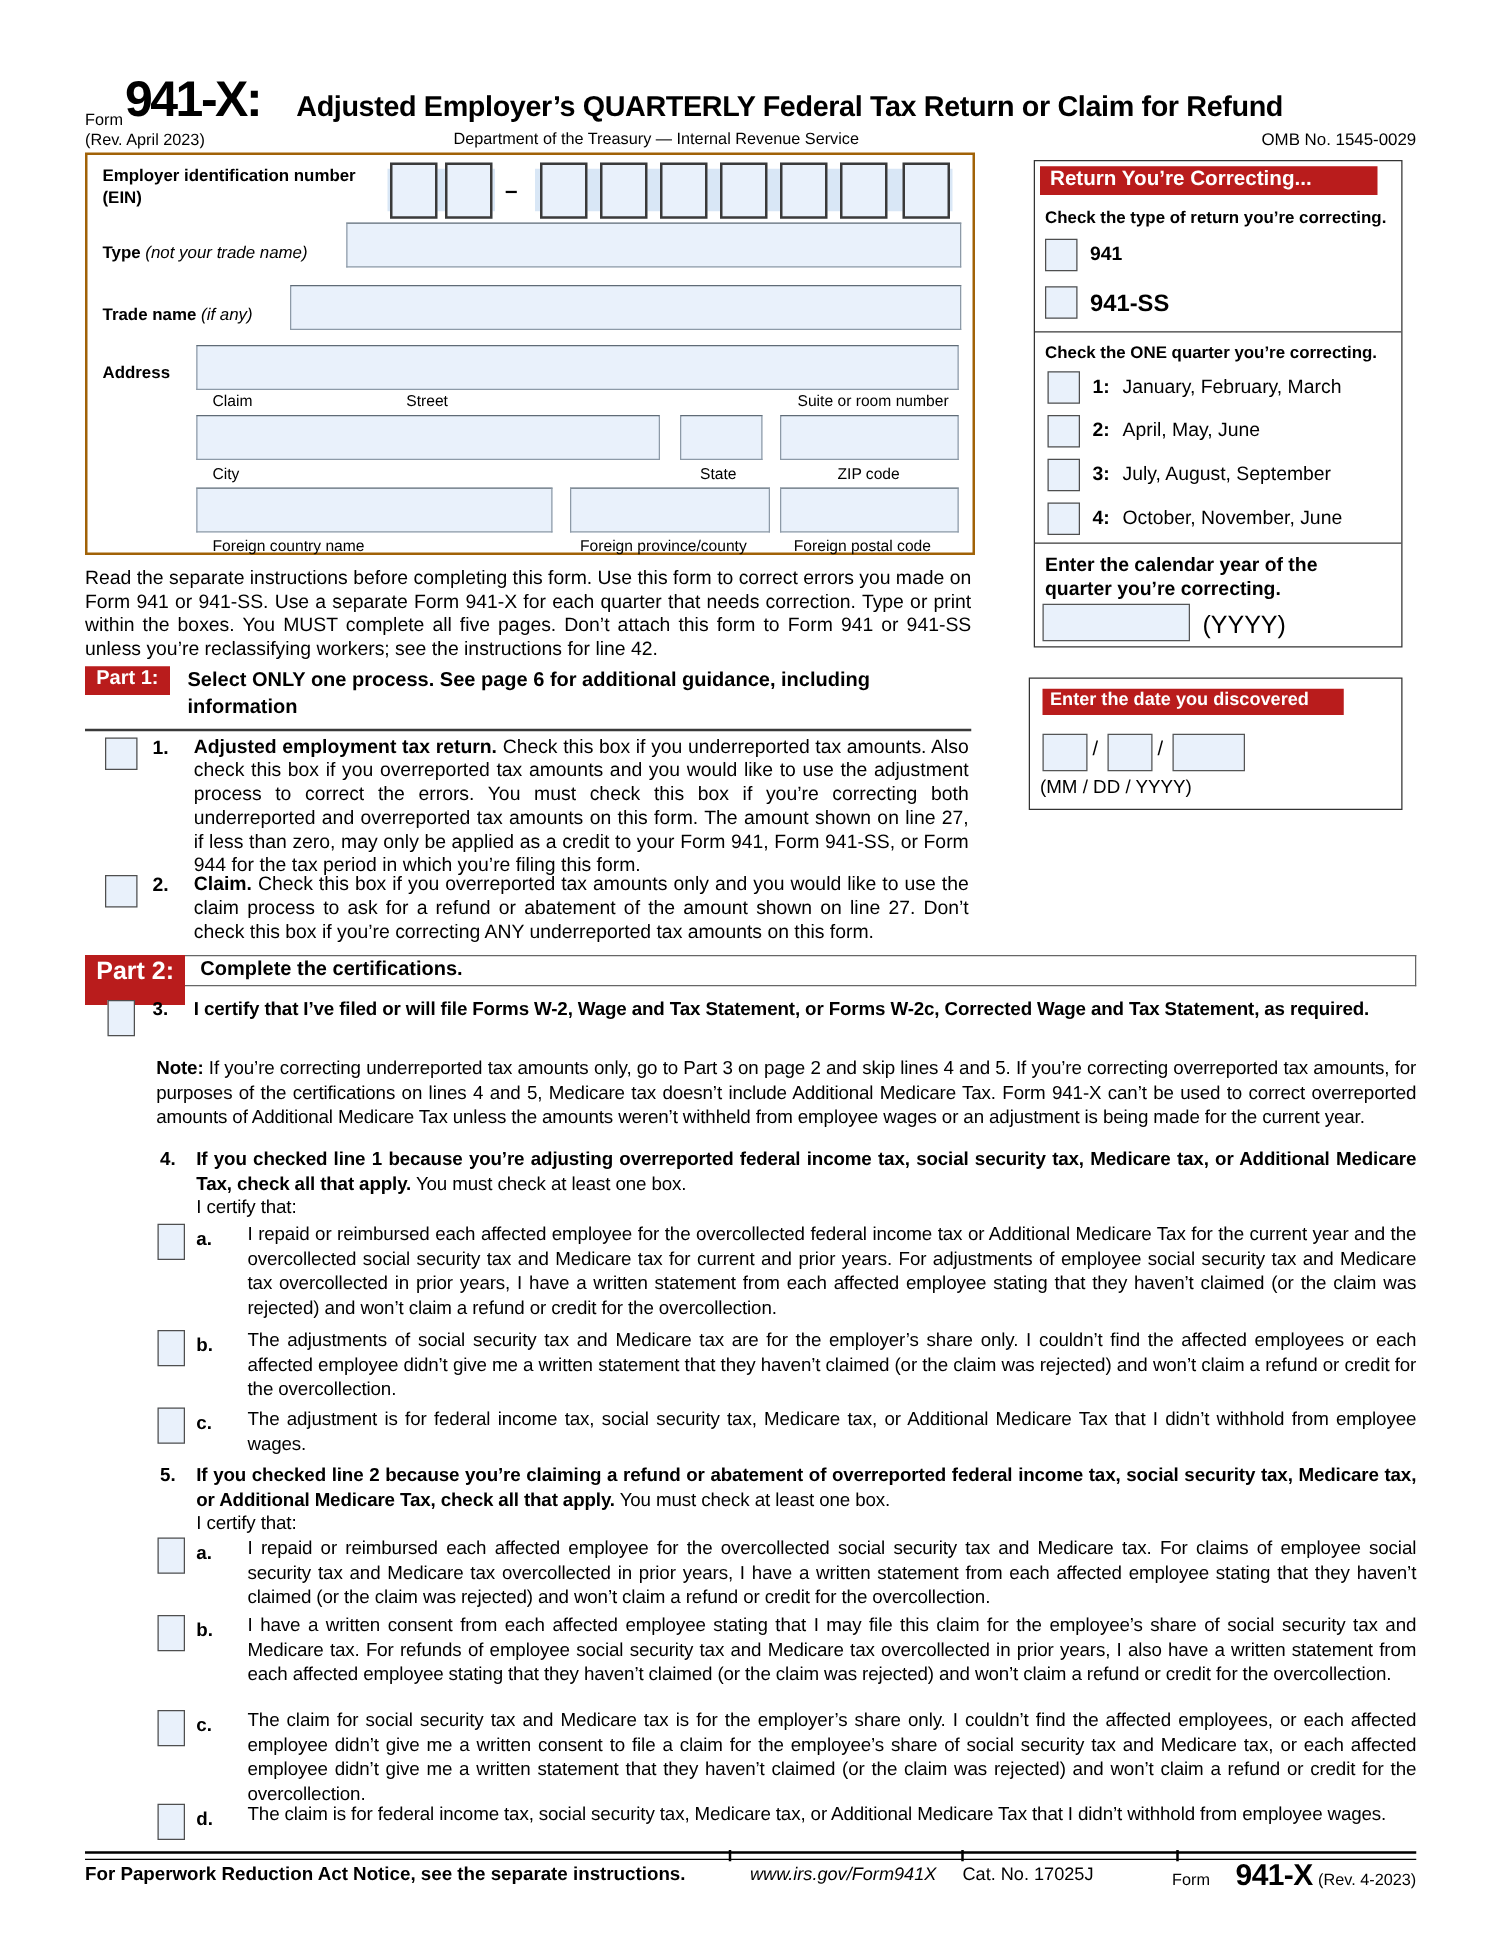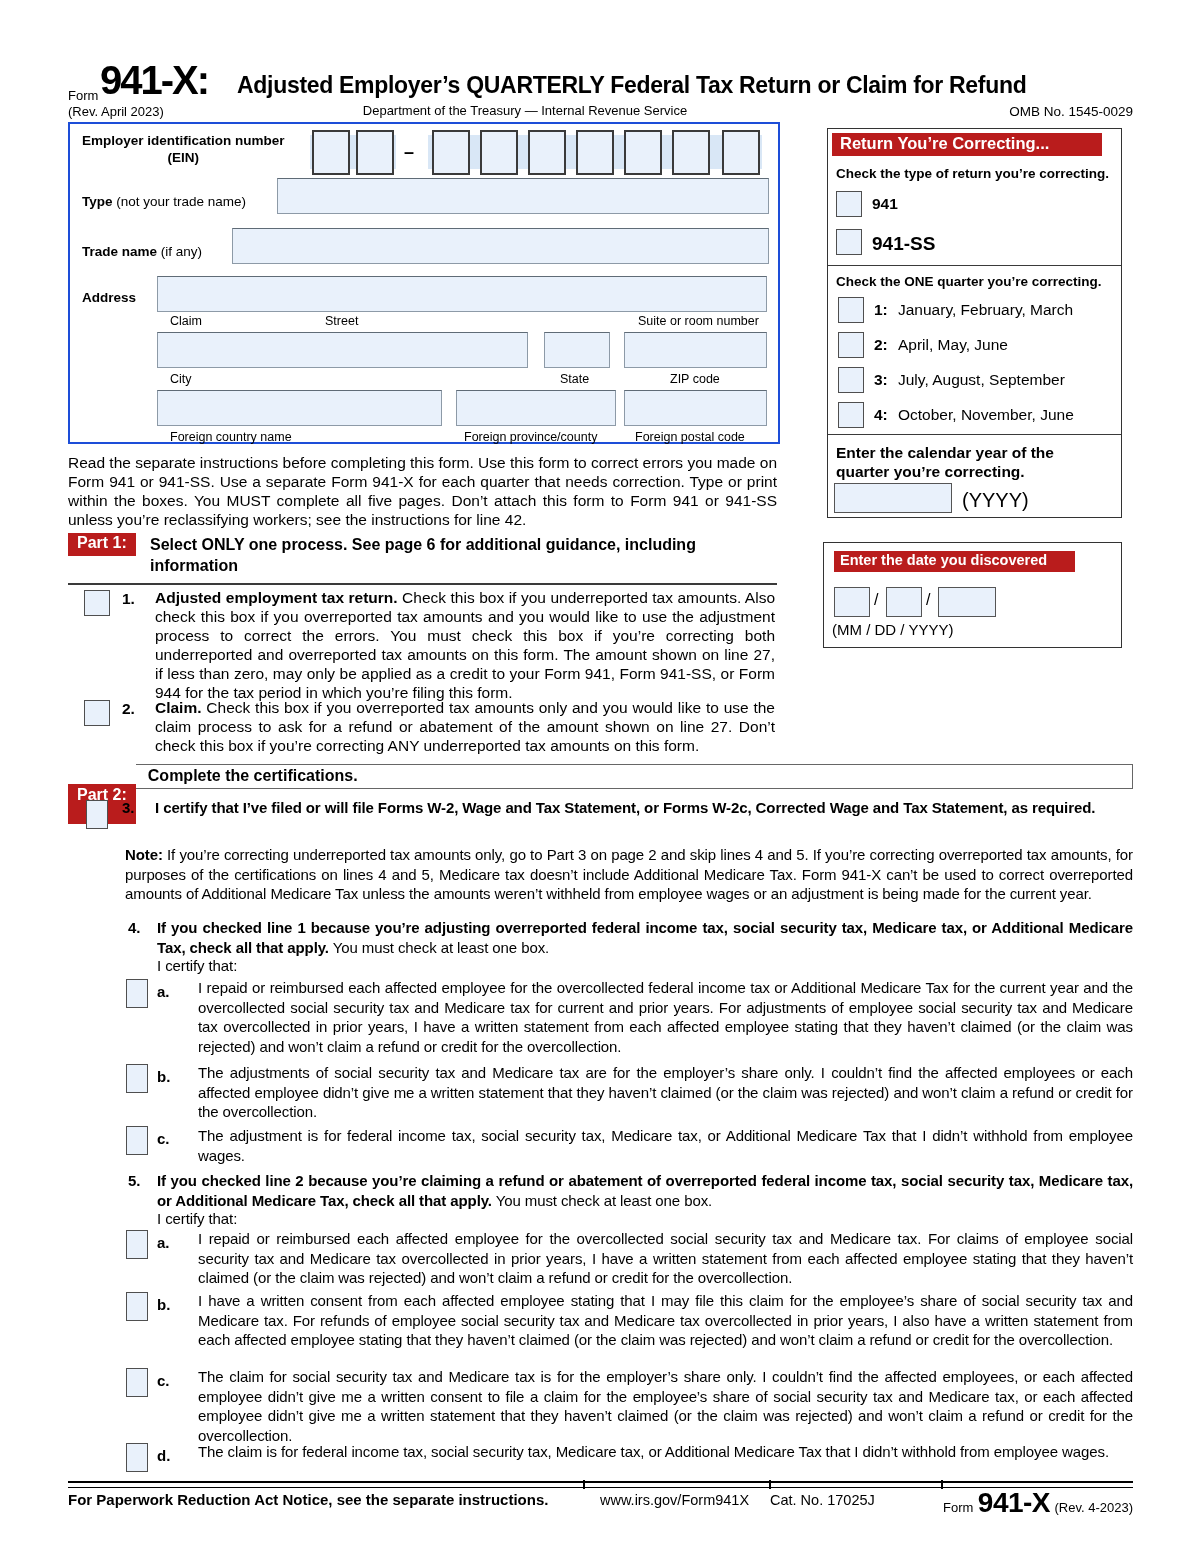--- a/index.html
+++ b/index.html
@@ -3,38 +3,38 @@
 <meta charset="utf-8">
 <style>
   html,body{margin:0;padding:0;}
   body{
     width:1200px;height:1553px;position:relative;background:#fff;color:#000;
     font-family:"Liberation Sans", sans-serif;
     -webkit-font-smoothing:antialiased;
   }
   .abs{position:absolute;}
   .b{font-weight:bold;}
-  .i{}
+  .i{font-style:italic;}
   .just{text-align:justify;}
   .field{
     background:#e9f1fb;border:1px solid #8d9aa7;border-top-color:#5f6b76;
     box-sizing:border-box;
   }
   .einbox{
     width:38px;height:45px;background:#e9f1fb;border:2px solid #3a3a3a;
     box-sizing:border-box;display:inline-block;
   }
   .einband{background:#d9e7f6;}
   .cb{
     display:inline-block;width:26px;height:26px;background:#e9f1fb;
     border:1.5px solid #4f4f4f;box-sizing:border-box;
   }
   .cb-sm{width:22px;height:29px;}
   .blackbar{background:#b91c1c;color:#fff;font-weight:bold;}
-  .box{border:2px solid #1d4ed8;box-sizing:border-box;background:#fff;text-align:center;}
+  .box{border:2px solid #a16207;box-sizing:border-box;background:#fff;}
   .box-thin{border:1.5px solid #333;box-sizing:border-box;background:#fff;}
   .hint{font-size:12.5px;}
   .body15{font-size:15px;line-height:19.5px;letter-spacing:-0.1px;}
   .body155{font-size:15.5px;line-height:19px;}
   .hr{border-top:1.5px solid #3a3a3a;height:0;}
   .tick{width:2px;height:9px;background:#000;position:absolute;top:-3px;}
 </style>
 </head>
 <body>
 
@@ -159,21 +159,21 @@
   <span class="b">Adjusted employment tax return.</span><span> Check this box if you underreported tax amounts. Also check this box if you overreported tax amounts and you would like to use the adjustment process to correct the errors. You must check this box if you’re correcting both underreported and overreported tax amounts on this form. The amount shown on line 27, if less than zero, may only be applied as a credit to your Form 941, Form 941-SS, or Form 944 for the tax period in which you’re filing this form.</span>
 </div>
 
 <span class="abs cb" style="left:84px;top:700px;"></span>
 <span class="abs b" style="left:122px;top:700px;font-size:15.5px;">2.</span>
 <div class="abs body155 just" style="left:155px;top:698px;width:620px;">
   <span class="b">Claim.</span><span> Check this box if you overreported tax amounts only and you would like to use the claim process to ask for a refund or abatement of the amount shown on line 27. Don’t check this box if you’re correcting ANY underreported tax amounts on this form.</span>
 </div>
 
 <div class="abs" style="left:68px;top:764px;width:1065px;height:25px;display:flex;">
-  <div class="blackbar" style="font-size:16px;padding:2px 9px 0 9px;height:40px;box-sizing:border-box;margin-top:20px;">Part 2:</div>
+  <div class="blackbar" style="font-size:20px;padding:2px 9px 0 9px;height:40px;box-sizing:border-box;">Part 2:</div>
   <div class="b" style="flex:1;font-size:16px;padding:2px 0 0 12px;border:1.5px solid #666;border-left:none;box-sizing:border-box;">Complete the certifications.</div>
 </div>
 
 <span class="abs cb cb-sm" style="left:86px;top:800px;"></span>
 <span class="abs b" style="left:122px;top:799px;font-size:15px;">3.</span>
 <div class="abs body15 just b" style="left:155px;top:798px;width:978px;line-height:20px;">I certify that I’ve filed or will file Forms W-2, Wage and Tax Statement, or Forms W-2c, Corrected Wage and Tax Statement, as required.</div>
 
 <div class="abs body15 just" style="left:125px;top:845px;width:1008px;">
   <span class="b">Note:</span><span> If you’re correcting underreported tax amounts only, go to Part 3 on page 2 and skip lines 4 and 5. If you’re correcting overreported tax amounts, for purposes of the certifications on lines 4 and 5, Medicare tax doesn’t include Additional Medicare Tax. Form 941-X can’t be used to correct overreported amounts of Additional Medicare Tax unless the amounts weren’t withheld from employee wages or an adjustment is being made for the current year.</span>
 </div>
@@ -221,15 +221,15 @@
 <div class="abs" style="left:68px;top:1481px;width:1065px;height:4px;border-top:2px solid #000;border-bottom:1px solid #000;">
   <div class="tick" style="left:515px;"></div>
   <div class="tick" style="left:701px;"></div>
   <div class="tick" style="left:873px;"></div>
 </div>
 <div class="abs b" style="left:68px;top:1491px;font-size:15px;">For Paperwork Reduction Act Notice, see the separate instructions.</div>
 <div class="abs i" style="left:600px;top:1492px;font-size:14.5px;">www.irs.gov/Form941X</div>
 <div class="abs" style="left:770px;top:1492px;font-size:14.5px;">Cat. No. 17025J</div>
 <div class="abs" style="left:900px;top:1487px;width:233px;text-align:right;">
   <span style="font-size:13px;">Form</span>
-  <span class="b" style="font-size:28px;letter-spacing:-0.5px;">941-X</span>
+  <span class="b" style="font-size:24px;letter-spacing:-0.5px;margin-left:16px;">941-X</span>
   <span style="font-size:13px;">(Rev. 4-2023)</span>
 </div>
 
 </body></html>

